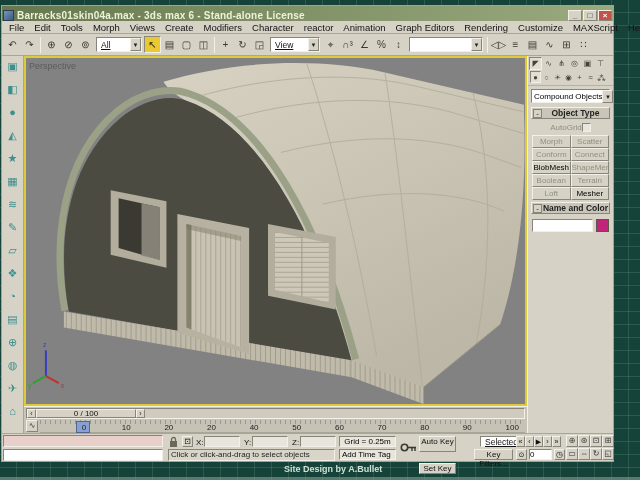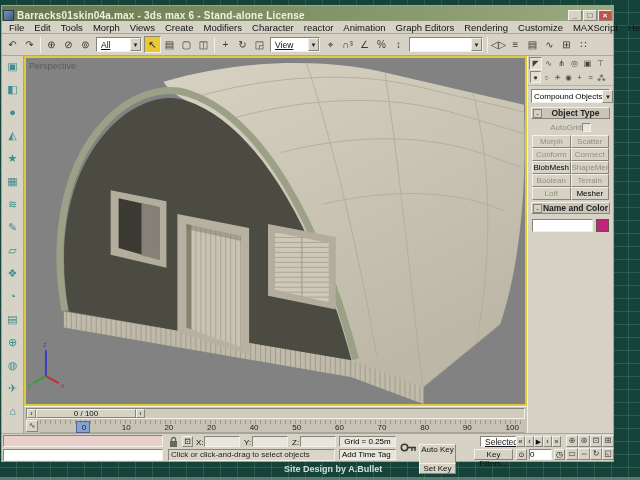--- a/index.html
+++ b/index.html
@@ -402,21 +402,21 @@
     <div class="sb sunken" style="left:337px;top:2px;width:57px;height:11px;line-height:9px;text-align:center">Grid = 0.25m</div>
     <div class="sb sunken" style="left:337px;top:15px;width:57px;height:11px;line-height:9px;padding-left:2px">Add Time Tag</div>
 
     <svg class="sb" style="left:398px;top:6px" width="17" height="15">
       <circle cx="4.5" cy="7.5" r="3.2" fill="none" stroke="#3a3a32" stroke-width="1.6"></circle>
       <line x1="7.5" y1="7.5" x2="16" y2="7.5" stroke="#3a3a32" stroke-width="1.6"></line>
       <line x1="12" y1="7.5" x2="12" y2="11" stroke="#3a3a32" stroke-width="1.4"></line>
       <line x1="15" y1="7.5" x2="15" y2="11" stroke="#3a3a32" stroke-width="1.4"></line>
     </svg>
 
-    <div class="sb btn3d" style="left:417px;top:10px;width:37px;height:24px;line-height:9px">Auto Key</div>
+    <div class="sb btn3d" style="left:417px;top:2px;width:37px;height:16px;line-height:9px">Auto Key</div>
     <div class="sb btn3d" style="left:417px;top:29px;width:37px;height:11px;line-height:9px">Set Key</div>
 
     <div class="sb tb-dd" style="left:478px;top:2px;width:57px;height:11px;margin:0">
       <span class="dd-text">Selected</span>
       <span class="dd-arrow" style="height:9px;line-height:8px">▼</span>
     </div>
     <div class="sb btn3d" style="left:472px;top:15px;width:39px;height:11px;line-height:9px">Key Filters...</div>
 
     <div class="sb" style="left:514px;top:2px;display:flex">
         <span class="btn3d pb-btn">«</span>

